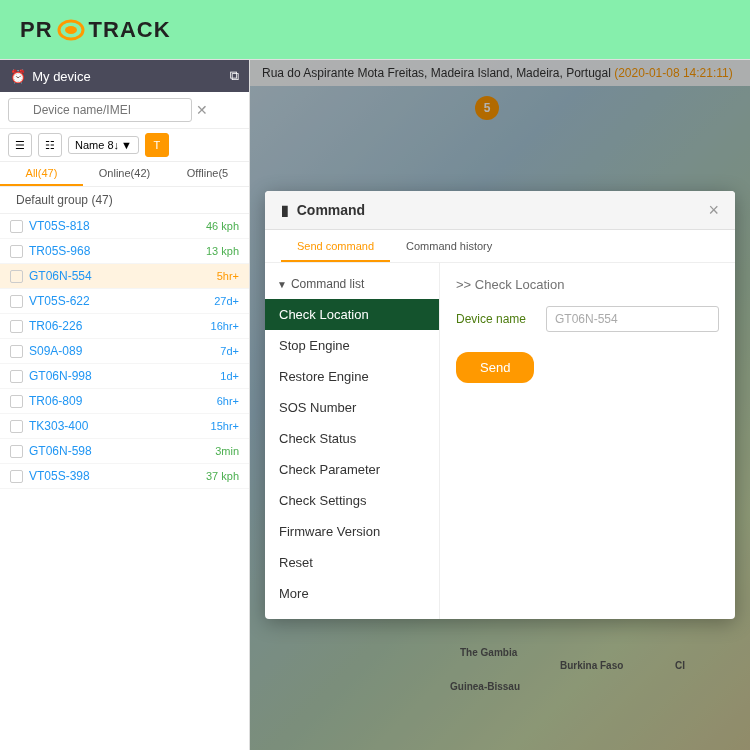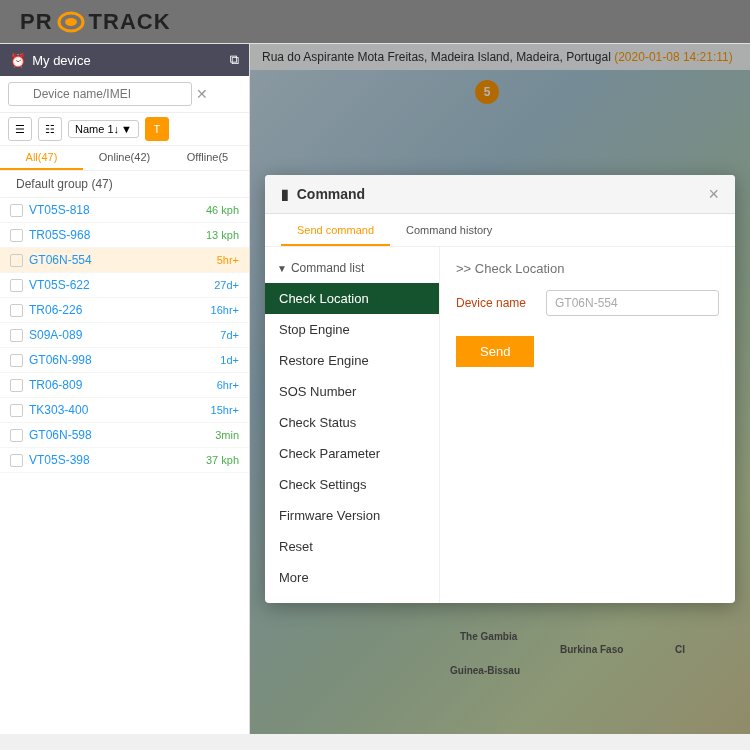--- a/index.html
+++ b/index.html
@@ -8,25 +8,25 @@
       font-size: 13px;
       background: #f0f0f0;
       width: 750px;
       height: 750px;
       overflow: hidden;
       position: relative;
     }
 
     
     .header {
-      background: #737373;
+      background: #86efac;
       padding: 10px 20px;
       display: flex;
       align-items: center;
-      height: 44px;
+      height: 60px;
       border-bottom: 1px solid #e0e0e0;
       position: relative;
       z-index: 10;
     }
     .logo {
       display: flex;
       align-items: center;
       gap: 4px;
     }
     .logo-text {
@@ -336,36 +336,36 @@
       margin-bottom: 14px;
     }
     .command-field-row {
       display: flex;
       align-items: center;
       gap: 10px;
       margin-bottom: 14px;
     }
     .command-field-label {
       font-size: 12px;
-      color: #c2410c;
+      color: #4d7c0f;
       width: 80px;
     }
     .command-field-input {
       flex: 1;
       border: 1px solid #ccc;
       border-radius: 3px;
       padding: 5px 8px;
       font-size: 12px;
       color: #aaa;
     }
     .send-btn {
       background: #f90;
       color: #fff;
       border: none;
-      border-radius: 0;
+      border-radius: 12px;
       padding: 8px 24px;
       font-size: 13px;
       cursor: pointer;
       margin-top: 6px;
     }
   </style>
 </head>
 <body>
 
 <div class="header">
@@ -391,21 +391,21 @@
       <span>⧉</span>
     </div>
     <div class="sidebar-search">
       <input type="text" placeholder="Device name/IMEI" style="">
       <span class="clear-btn">✕</span>
     </div>
     <div class="sidebar-toolbar">
       <div class="toolbar-btn">☰</div>
       <div class="toolbar-btn">☷</div>
       <div class="sort-btn">
-        <span>Name 1↓</span>
+        <span>Name 8↓</span>
         <span>▼</span>
       </div>
       <div class="toolbar-btn orange">T</div>
     </div>
     <div class="filter-tabs">
       <div class="filter-tab active">All(47)</div>
       <div class="filter-tab">Online(42)</div>
       <div class="filter-tab">Offline(5</div>
     </div>
     <div class="device-list">

